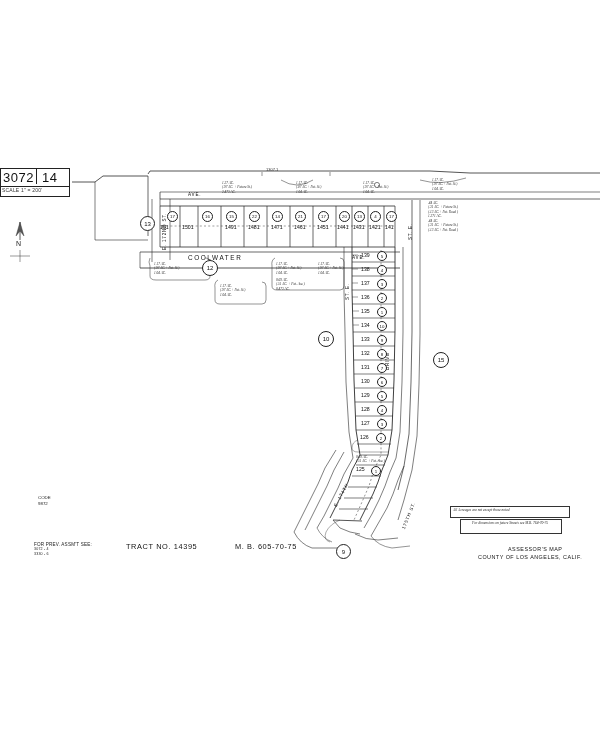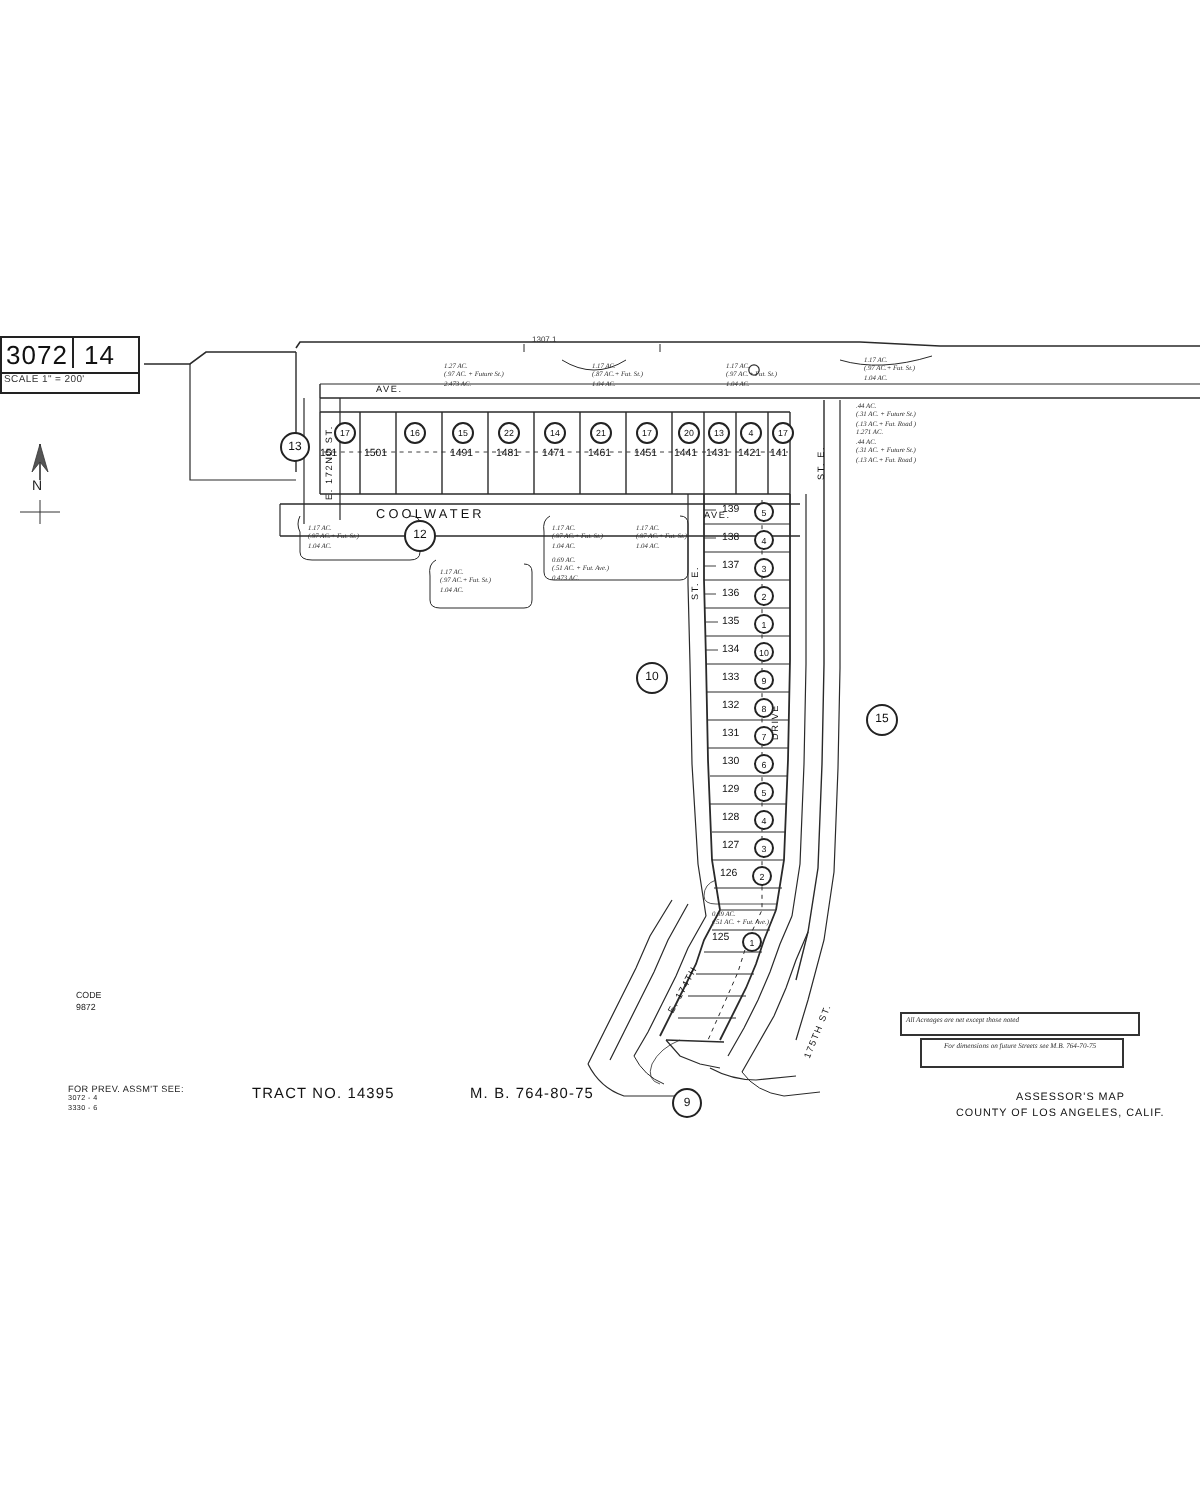--- a/index.html
+++ b/index.html
@@ -440,21 +440,21 @@
 
   <div class="txt footlbl" style="left:34px;top:542px;">
     <div>FOR PREV. ASSM'T SEE:</div>
     <div style="font-size:3.6px;line-height:1.35;">
       <div>3072 - 4</div>
       <div>3330 - 6</div>
     </div>
   </div>
 
   <div class="txt tract" style="left:126px;top:542px;">TRACT  NO. 14395</div>
-  <div class="txt tract" style="left:235px;top:542px;">M. B. 764-80-75</div>
+  <div class="txt tract" style="left:235px;top:542px;">M. B. 605-70-75</div>
 
   <div class="box" style="left:450px;top:506px;width:118px;height:10px;border-color:#333;"></div>
   <div class="txt hand" style="left:453px;top:508px;font-size:3.6px;">All Acreages are net except those noted</div>
 
   <div class="box" style="left:460px;top:519px;width:100px;height:13px;border-color:#333;"></div>
   <div class="txt hand" style="left:463px;top:521px;font-size:3.6px;width:94px;white-space:normal;text-align:center;line-height:1.3;">For dimensions on future Streets see M.B. 764-70-75</div>
 
   <div class="txt assessor" style="left:508px;top:546px;">ASSESSOR'S MAP</div>
   <div class="txt assessor" style="left:478px;top:554px;">COUNTY OF LOS ANGELES, CALIF.</div>
 

